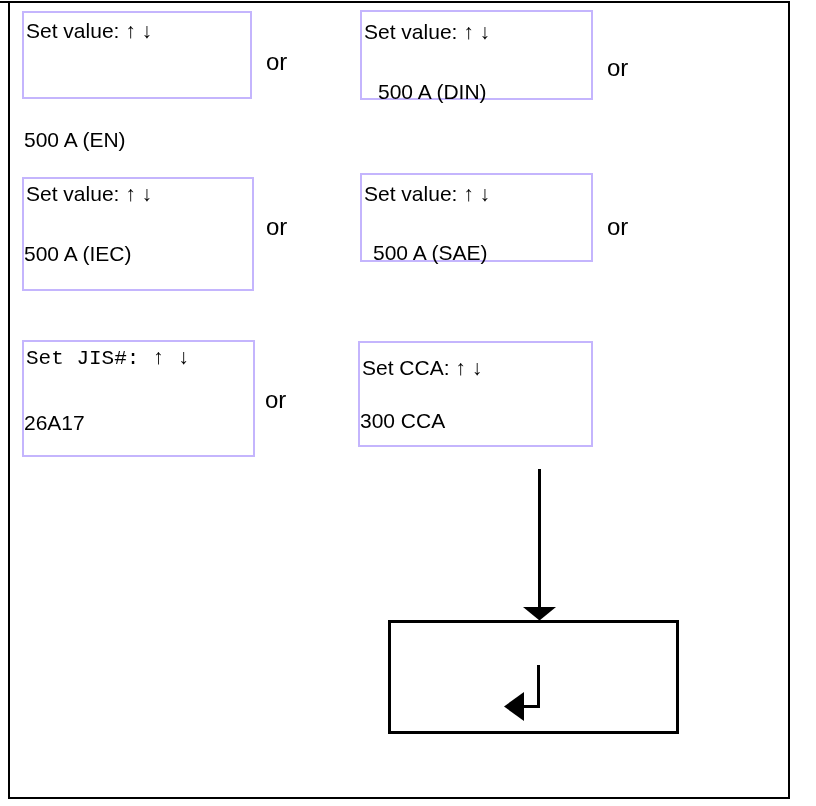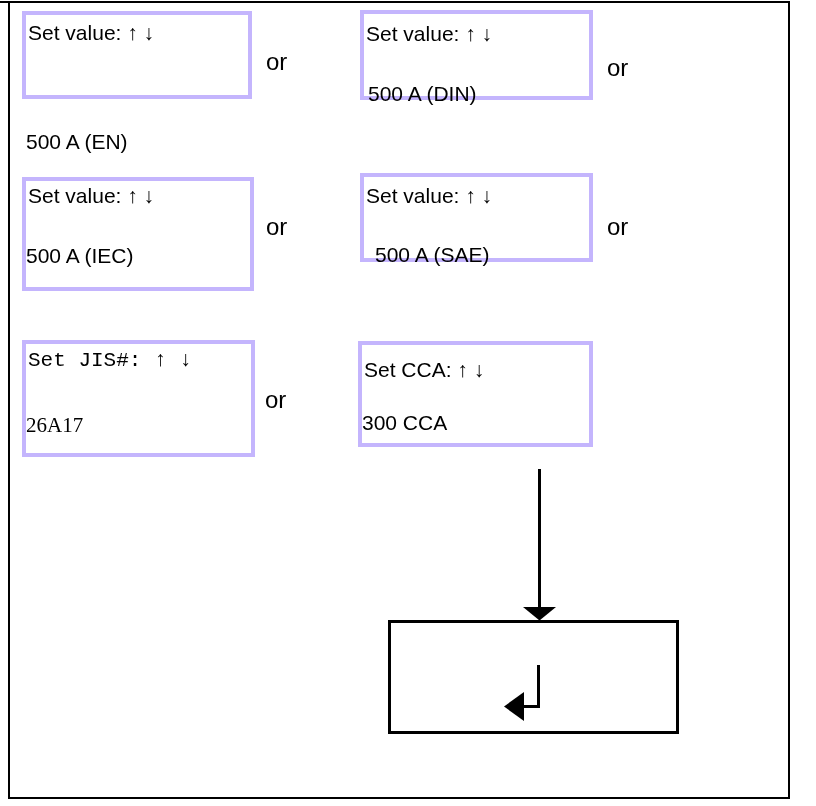--- a/index.html
+++ b/index.html
@@ -15,43 +15,43 @@
   .page-frame {
     position: absolute; left: 8px; top: 1px; width: 782px; height: 798px;
     border: 2px solid #000;
   }
   .frame-top-ext {
     position: absolute; left: 0; top: 1px; width: 10px; height: 2px; background: #000;
   }
 
   .dbox {
     position: absolute;
-    border: 4px solid #c4b5fd;
+    border: 2px solid #c4b5fd;
     background: transparent;
   }
   .dbox .ln {
     position: absolute;
     font-size: 21px;
     line-height: 24px;
     white-space: nowrap;
     letter-spacing: 0px;
   }
 
   .box-en  { left: 22px;  top: 11px;  width: 230px; height: 88px; }
   .box-din { left: 360px; top: 10px;  width: 233px; height: 90px; }
   .box-iec { left: 22px;  top: 177px; width: 232px; height: 114px; }
   .box-sae { left: 360px; top: 173px; width: 233px; height: 89px; }
   .box-jis { left: 22px;  top: 340px; width: 233px; height: 117px; }
   .box-cca { left: 358px; top: 341px; width: 235px; height: 106px; }
 
   .box-en  .l1 { left: 2px; top: 6px; }   .box-en  .l2 { left: 0px; top: 67px; margin-top: 48px; }
-  .box-din .l1 { left: 2px; top: 8px; }   .box-din .l2 { left: 4px; top: 68px; }
+  .box-din .l1 { left: 2px; top: 8px; }   .box-din .l2 { left: 16px; top: 68px; }
   .box-iec .l1 { left: 2px; top: 3px; }   .box-iec .l2 { left: 0px; top: 63px; }
   .box-sae .l1 { left: 2px; top: 7px; }   .box-sae .l2 { left: 11px; top: 66px; }
-  .box-jis .l1 { left: 2px; top: 5px; font-family: Liberation Mono, monospace; }   .box-jis .l2 { left: 0px; top: 69px; font-family: Liberation Serif, serif; }
+  .box-jis .l1 { left: 2px; top: 5px; font-family: Liberation Mono, monospace; }   .box-jis .l2 { left: 0px; top: 69px; }
   .box-cca .l1 { left: 2px; top: 13px; }  .box-cca .l2 { left: 0px; top: 66px; }
 
   .or-label {
     position: absolute;
     font-size: 24px; line-height: 24px;
   }
   .or-1 { left: 266px; top: 50px; }
   .or-2 { left: 607px; top: 56px; }
   .or-3 { left: 266px; top: 215px; }
   .or-4 { left: 607px; top: 215px; }

